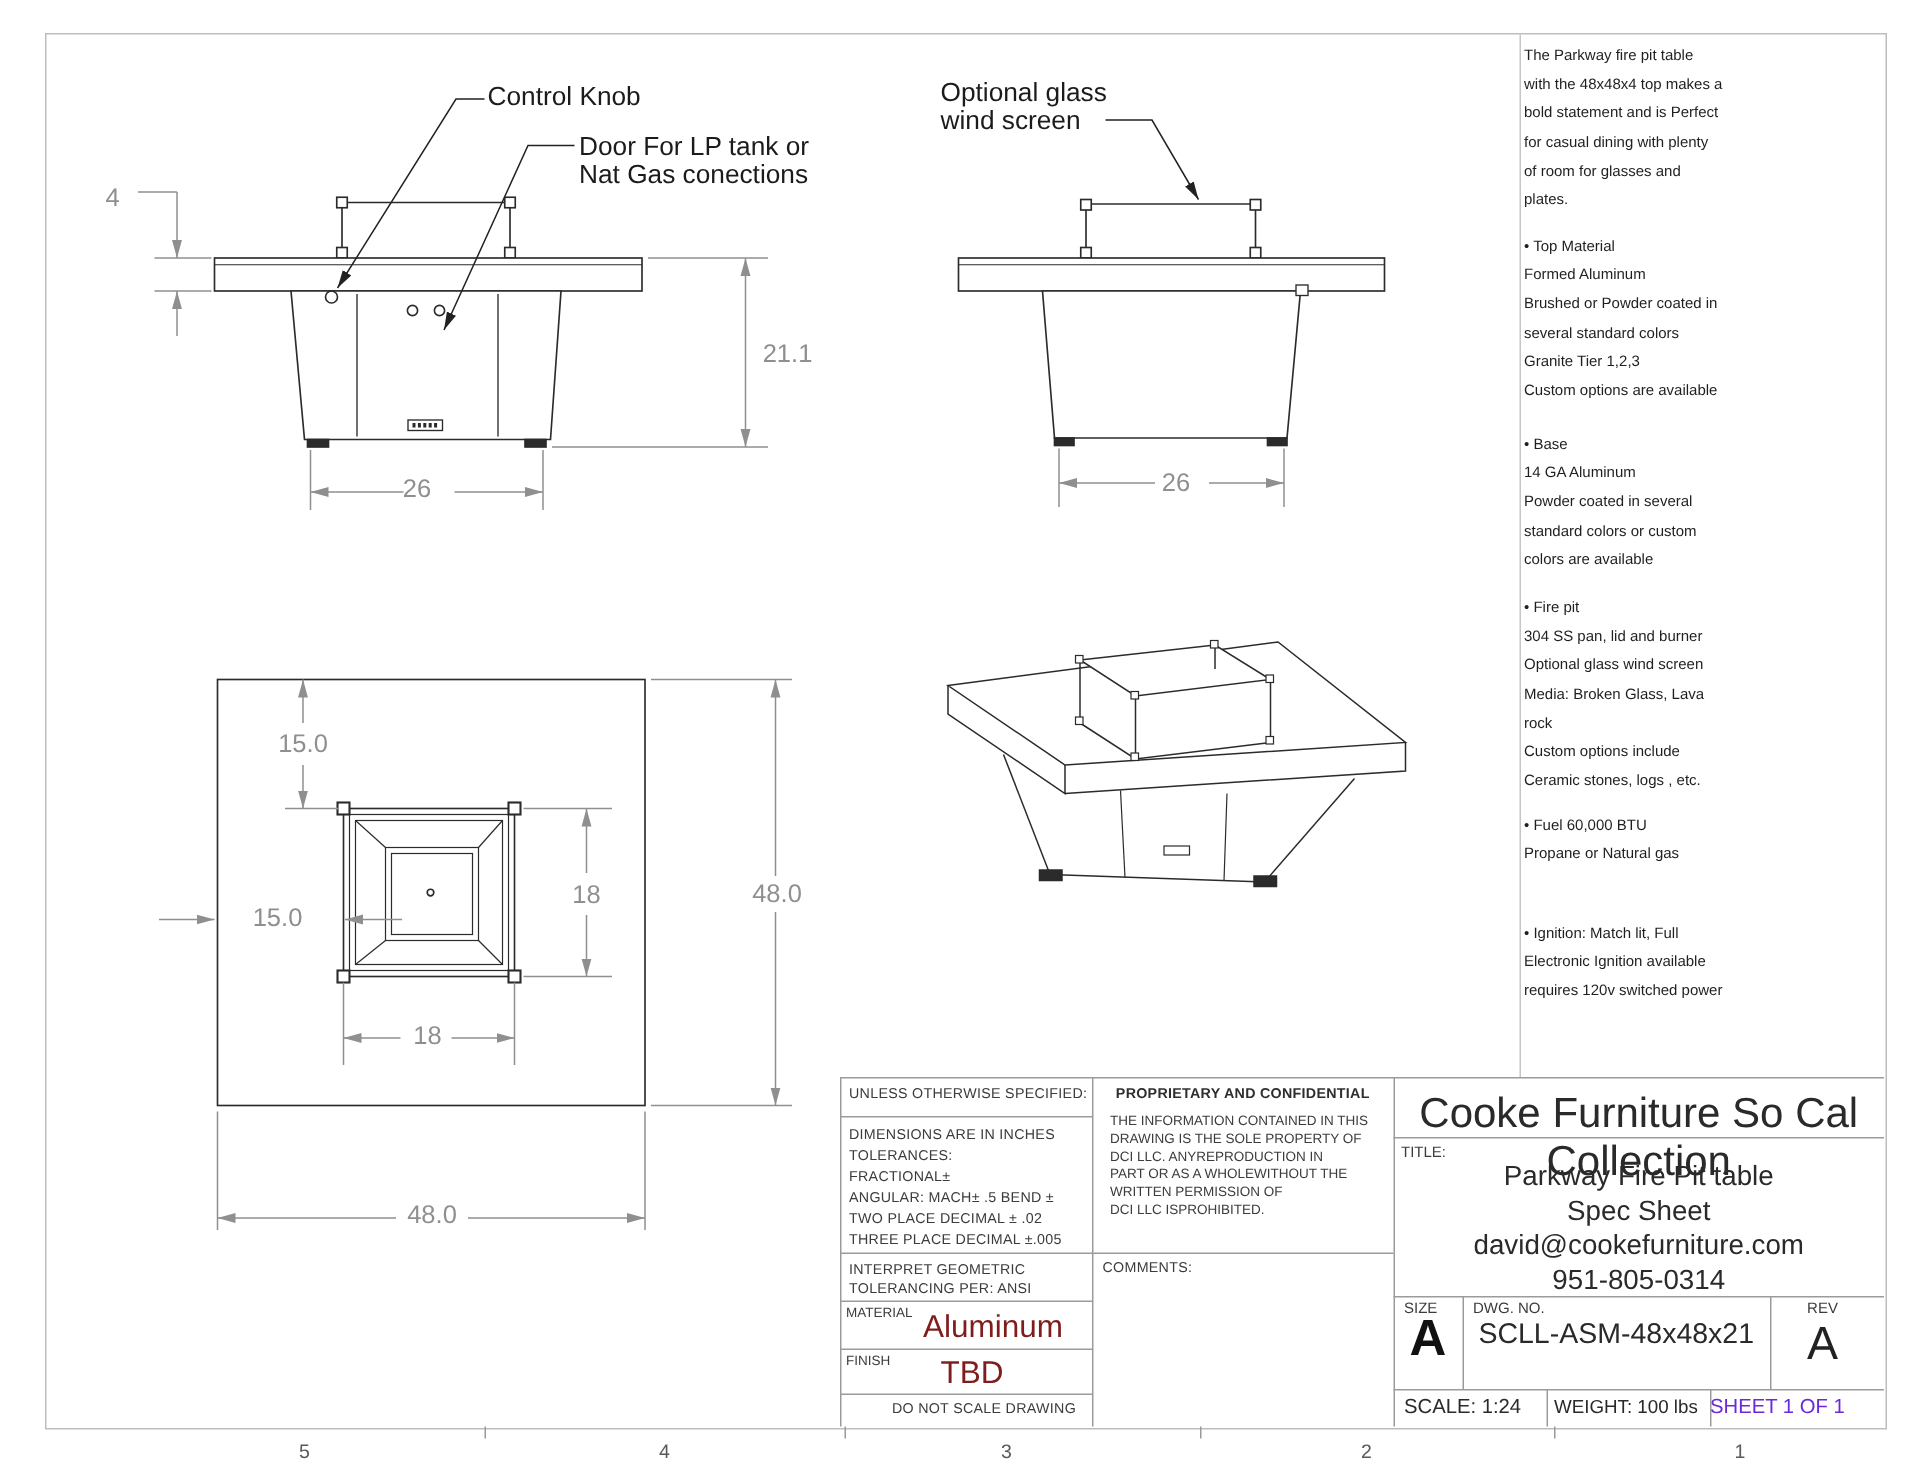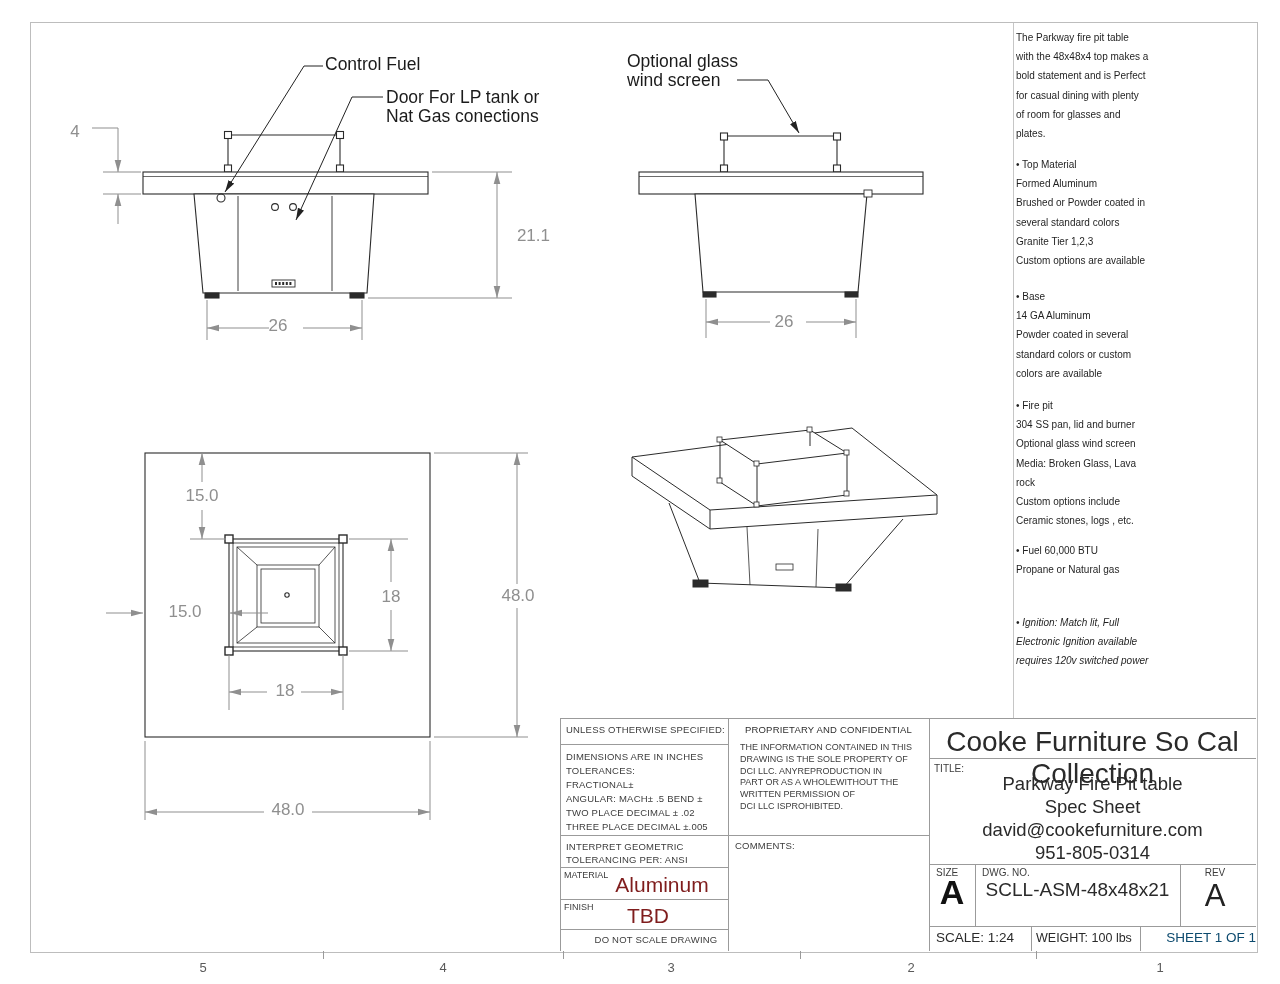--- a/index.html
+++ b/index.html
@@ -178,28 +178,28 @@
       <path d="M312,812 L430,812" marker-end="url(#ad)"></path>
     </g>
 
     <g stroke="#222" stroke-width="1" fill="none">
       <path d="M323,66 L304,66 L225,192" marker-end="url(#ab)"></path>
       <path d="M383,97 L352,97 L296,220" marker-end="url(#ab)"></path>
       <path d="M737,80 L768,80 L799,133" marker-end="url(#ab)"></path>
     </g>
   </svg>
 
-  <div class="lbl" style="left:325px;top:55px;">Control Fuel</div>
+  <div class="lbl" style="left:325px;top:55px;">Control Knob</div>
   <div class="lbl ml" style="left:386px;top:88px;">Door For LP tank or
 Nat Gas conections</div>
   <div class="lbl ml" style="left:627px;top:52px;">Optional glass
 wind screen</div>
 
   <div class="dim" style="left:62px;top:122px;width:26px;">4</div>
-  <div class="dim" style="left:500px;top:226px;width:50px;text-align:right;">21.1</div>
+  <div class="dim" style="left:500px;top:226px;width:50px;text-align:center;">21.1</div>
   <div class="dim" style="left:260px;top:316px;width:36px;">26</div>
   <div class="dim" style="left:766px;top:312px;width:36px;">26</div>
   <div class="dim" style="left:180px;top:486px;width:44px;">15.0</div>
   <div class="dim" style="left:162px;top:602px;width:46px;">15.0</div>
   <div class="dim" style="left:376px;top:587px;width:30px;">18</div>
   <div class="dim" style="left:267px;top:681px;width:36px;">18</div>
   <div class="dim" style="left:494px;top:586px;width:48px;">48.0</div>
   <div class="dim" style="left:264px;top:800px;width:48px;">48.0</div>
 
   <div class="note" style="top:28px;">The Parkway fire pit table
@@ -221,21 +221,21 @@
 colors are available</div>
   <div class="note" style="top:396px;">• Fire pit
 304 SS pan, lid and burner
 Optional glass wind screen
 Media: Broken Glass, Lava
 rock
 Custom options include
 Ceramic stones, logs , etc.</div>
   <div class="note" style="top:541px;">• Fuel 60,000 BTU
 Propane or Natural gas</div>
-  <div class="note" style="top:613px;font-style:italic;">•  Ignition: Match lit, Full
+  <div class="note" style="top:613px;">•  Ignition: Match lit, Full
 Electronic Ignition available
 requires 120v switched power</div>
 
   <div>
 
     <div class="tbline" style="left:560px;top:718px;width:696px;height:1px;"></div>
     <div class="tbline" style="left:560px;top:718px;width:1px;height:233px;"></div>
     <div class="tbline" style="left:728px;top:718px;width:1px;height:233px;"></div>
     <div class="tbline" style="left:929px;top:718px;width:1px;height:233px;"></div>
     <div class="tbline" style="left:560px;top:744px;width:168px;height:1px;"></div>
@@ -259,21 +259,21 @@
 TWO PLACE DECIMAL    ± .02
 THREE PLACE DECIMAL  ±.005</div>
     <div class="tbsmall ml" style="left:566px;top:840px;line-height:13px;">INTERPRET GEOMETRIC
 TOLERANCING PER: ANSI</div>
     <div class="tbtiny" style="left:564px;top:870px;">MATERIAL</div>
     <div class="tbbig" style="left:560px;top:873px;width:168px;">Aluminum</div>
     <div class="tbtiny" style="left:564px;top:902px;">FINISH</div>
     <div class="tbbig" style="left:560px;top:904px;width:140px;">TBD</div>
     <div class="tbsmall" style="left:560px;top:934px;width:168px;text-align:center;padding-left:12px;">DO NOT SCALE DRAWING</div>
 
-    <div class="tbsmall" style="left:728px;top:724px;width:201px;text-align:center;font-weight:normal;color:#2e2e2e;">PROPRIETARY AND CONFIDENTIAL</div>
+    <div class="tbsmall" style="left:728px;top:724px;width:201px;text-align:center;font-weight:bold;color:#2e2e2e;">PROPRIETARY AND CONFIDENTIAL</div>
     <div class="tbtiny ml" style="left:740px;top:742px;width:186px;">THE INFORMATION CONTAINED IN THIS
 DRAWING IS THE SOLE PROPERTY OF
 DCI LLC.  ANYREPRODUCTION IN
 PART OR AS A WHOLEWITHOUT THE
 WRITTEN PERMISSION OF
 DCI LLC ISPROHIBITED.</div>
     <div class="tbsmall" style="left:735px;top:840px;">COMMENTS:</div>
 
     <div class="abs" style="left:929px;top:726px;width:327px;text-align:center;font-size:28px;color:#2a2a2a;">Cooke Furniture So Cal Collection</div>
     <div class="abs" style="left:934px;top:763px;font-size:10px;color:#3c3c3c;">TITLE:</div>
@@ -282,21 +282,21 @@
 david@cookefurniture.com
 951-805-0314</div>
     <div class="abs" style="left:936px;top:867px;font-size:10px;color:#3c3c3c;">SIZE</div>
     <div class="abs" style="left:930px;top:873px;width:44px;text-align:center;font-size:34px;font-weight:bold;color:#111;">A</div>
     <div class="abs" style="left:982px;top:867px;font-size:10px;color:#3c3c3c;">DWG.  NO.</div>
     <div class="abs" style="left:975px;top:879px;width:205px;text-align:center;font-size:19px;color:#2a2a2a;">SCLL-ASM-48x48x21</div>
     <div class="abs" style="left:1180px;top:867px;width:70px;text-align:center;font-size:10px;color:#3c3c3c;">REV</div>
     <div class="abs" style="left:1180px;top:878px;width:70px;text-align:center;font-size:31px;color:#222;">A</div>
     <div class="abs" style="left:936px;top:930px;font-size:13.5px;color:#2a2a2a;">SCALE: 1:24</div>
     <div class="abs" style="left:1036px;top:931px;font-size:12.5px;color:#2a2a2a;">WEIGHT: 100 lbs</div>
-    <div class="abs" style="left:1140px;top:930px;width:116px;text-align:right;font-size:13.5px;color:#0c4a6e;">SHEET 1 OF 1</div>
+    <div class="abs" style="left:1140px;top:930px;width:116px;text-align:left;font-size:13.5px;color:#6d28d9;">SHEET 1 OF 1</div>
   </div>
 
   <div class="zone" style="left:188px;top:960px;">5</div>
   <div class="zone" style="left:428px;top:960px;">4</div>
   <div class="zone" style="left:656px;top:960px;">3</div>
   <div class="zone" style="left:896px;top:960px;">2</div>
   <div class="zone" style="left:1145px;top:960px;">1</div>
   <div class="ztick" style="left:323px;"></div>
   <div class="ztick" style="left:563px;"></div>
   <div class="ztick" style="left:800px;"></div>

